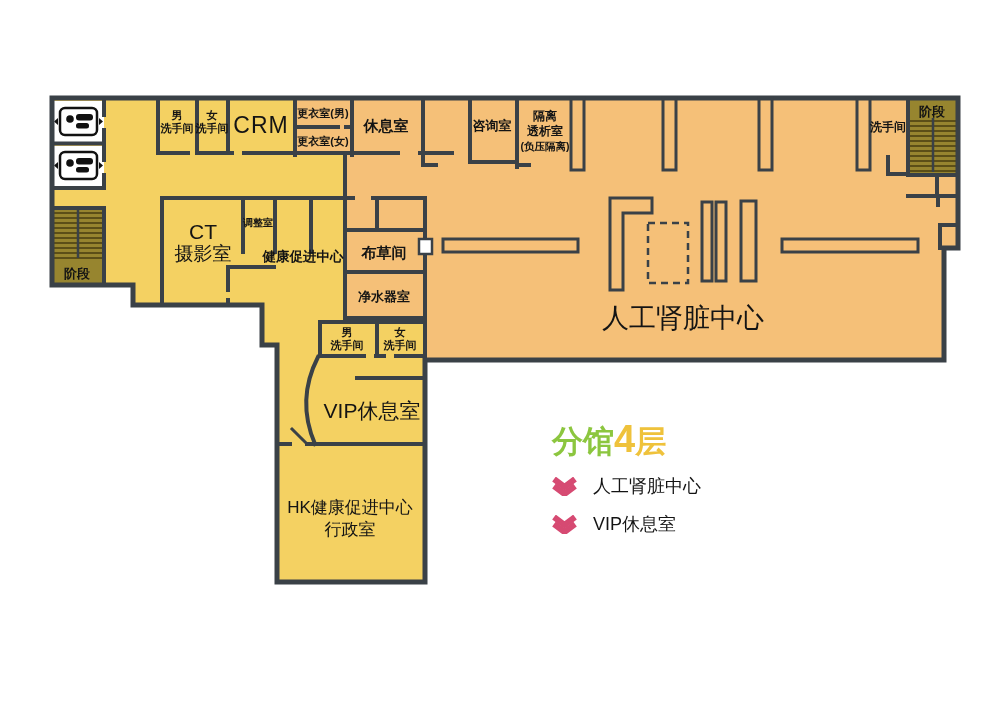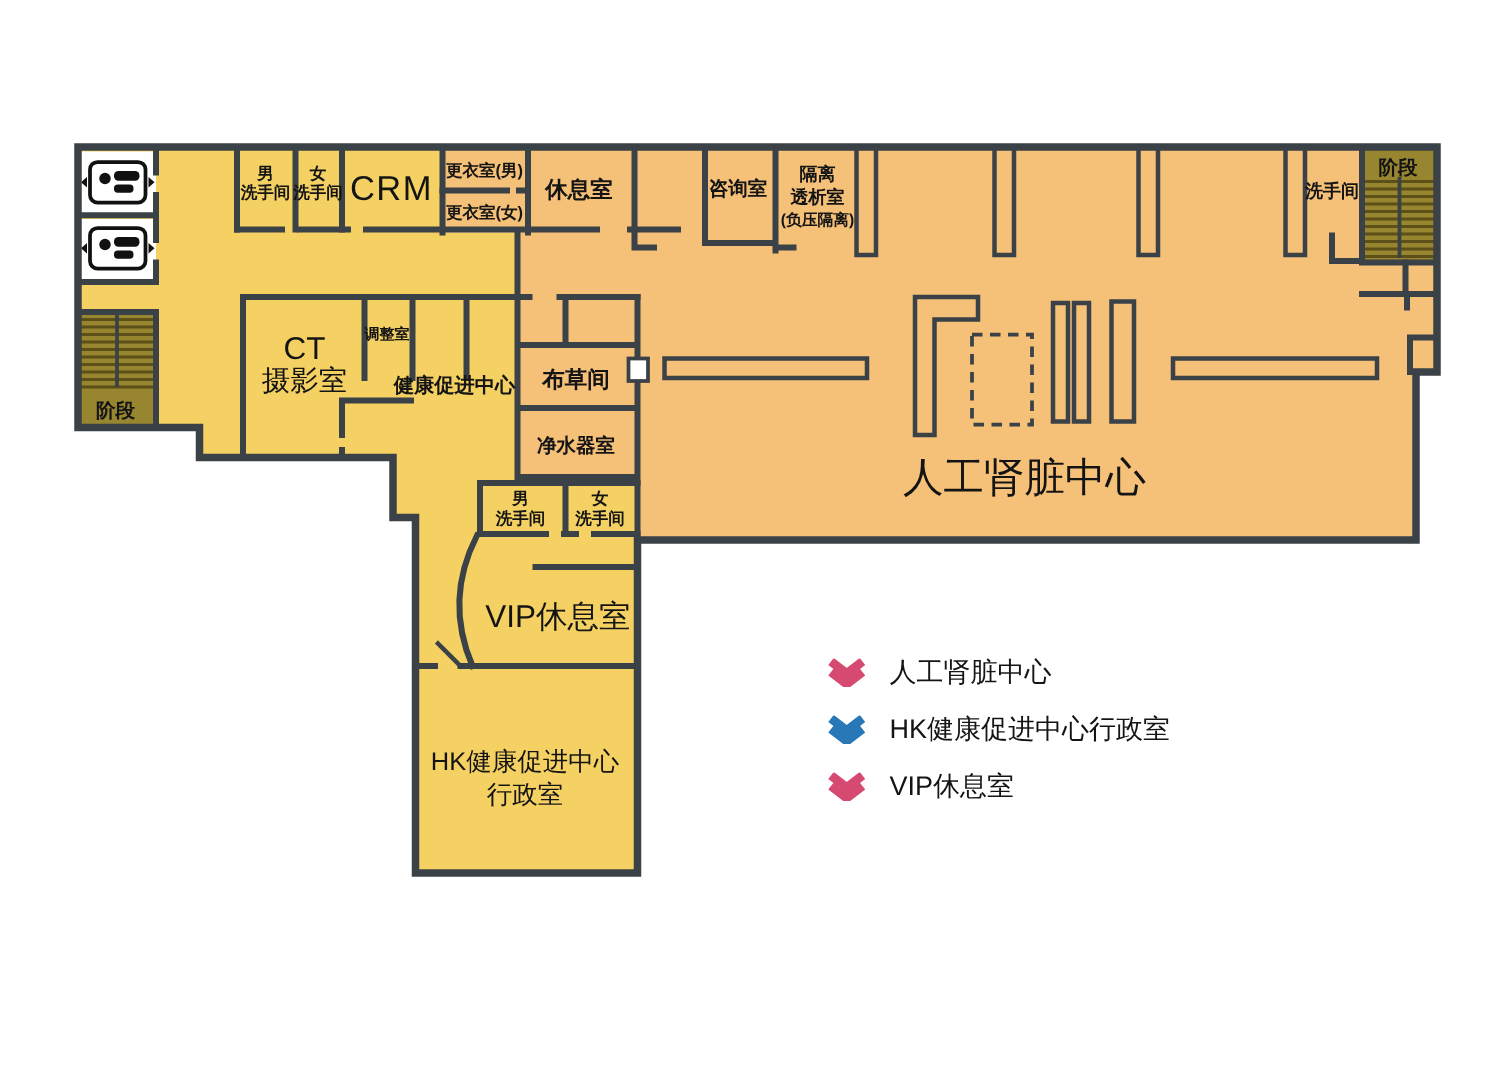--- a/index.html
+++ b/index.html
@@ -143,34 +143,30 @@
     <text x="400" y="336" class="sm">女</text>
     <text x="400" y="349" class="sm">洗手间</text>
     <text x="372" y="418" class="big" font-size="21">VIP休息室</text>
     <text x="350" y="513" class="big" font-size="17">HK健康促进中心</text>
     <text x="350" y="535" class="big" font-size="17">行政室</text>
   </g>
 </svg>
 
 
 <div class="legend">
+  <div class="legend-title">
+    <span class="lt-green">分馆</span><span class="lt-gold-num">4</span><span class="lt-gold">层</span>
+  </div>
   <div class="legend-items">
     <div class="legend-row">
       <svg class="chev" width="25" height="19" viewBox="0 0 25 19">
         <path d="M2,2 L12.5,10 L23,2" fill="none" stroke-width="6" stroke="#d64a72"></path>
         <path d="M2,9 L12.5,17 L23,9" fill="none" stroke-width="6" stroke="#d64a72"></path>
       </svg>
       <span class="legend-label">人工肾脏中心</span>
-    </div>
-    <div class="legend-row">
-      <svg class="chev" width="25" height="19" viewBox="0 0 25 19">
-        <path d="M2,2 L12.5,10 L23,2" fill="none" stroke-width="6" stroke="#2878b8"></path>
-        <path d="M2,9 L12.5,17 L23,9" fill="none" stroke-width="6" stroke="#2878b8"></path>
-      </svg>
-      <span class="legend-label">HK健康促进中心行政室</span>
     </div>
     <div class="legend-row">
       <svg class="chev" width="25" height="19" viewBox="0 0 25 19">
         <path d="M2,2 L12.5,10 L23,2" fill="none" stroke-width="6" stroke="#d64a72"></path>
         <path d="M2,9 L12.5,17 L23,9" fill="none" stroke-width="6" stroke="#d64a72"></path>
       </svg>
       <span class="legend-label">VIP休息室</span>
     </div>
   </div>
 </div>

